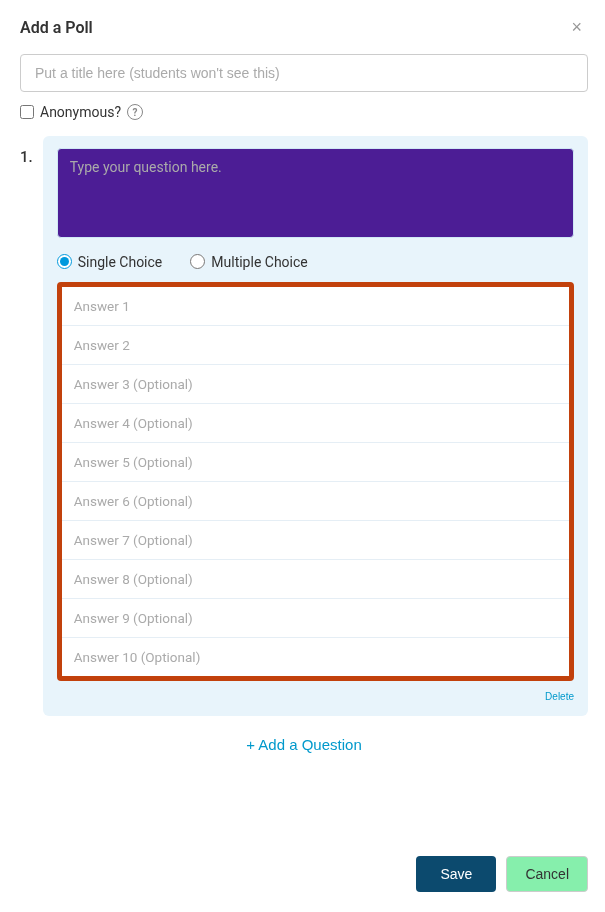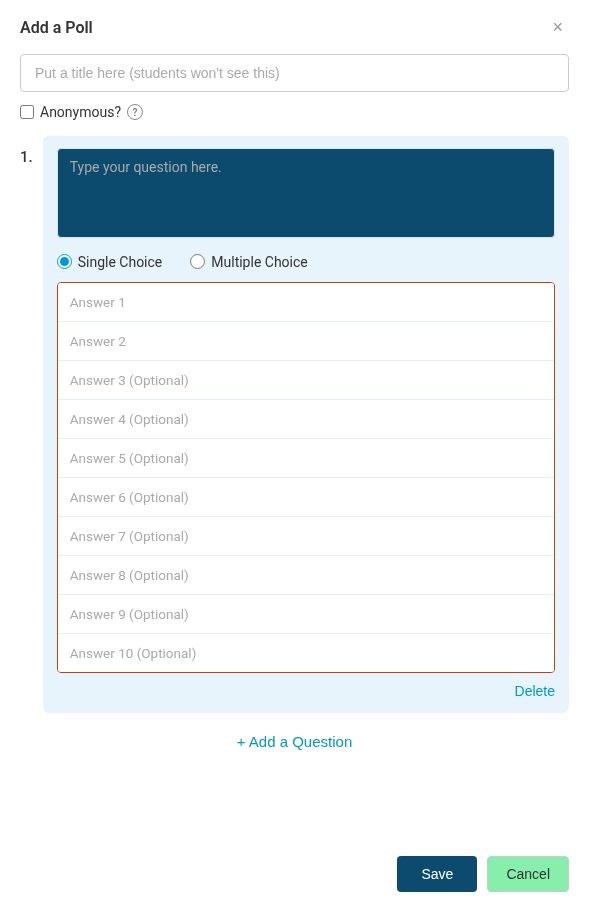--- a/index.html
+++ b/index.html
@@ -12,21 +12,21 @@
       display: flex;
       flex-direction: column;
     }
 
     .dialog {
       background: #fff;
       width: 605px;
       min-height: 912px;
       display: flex;
       flex-direction: column;
-      padding: 16px 36px 20px 20px;
+      padding: 16px 17px 20px 20px;
       position: relative;
     }
 
     .dialog-header {
       display: flex;
       justify-content: space-between;
       align-items: center;
       margin-bottom: 16px;
     }
 
@@ -110,21 +110,21 @@
       background: #e8f4fb;
       border-radius: 6px;
       padding: 12px 14px 14px 14px;
     }
 
     .question-textarea {
       width: 100%;
       height: 90px;
       border: 1px solid #d0e8f5;
       border-radius: 4px;
-      background: #0c4a6e;
+      background: #4c1d95;
       padding: 10px 12px;
       font-size: 14px;
       color: #aaa;
       resize: none;
       outline: none;
       font-family: inherit;
       margin-bottom: 12px;
     }
 
     .question-textarea::placeholder { color: #aaa; }
@@ -147,21 +147,21 @@
 
     .radio-label input[type="radio"] {
       accent-color: #0099dd;
       width: 15px;
       height: 15px;
     }
 
     .answers-list {
       display: flex;
       flex-direction: column;
-      border: 1px solid #c2410c;
+      border: 5px solid #c2410c;
       border-radius: 4px;
       background: #fff;
       overflow: hidden;
     }
 
     .answer-input {
       width: 100%;
       border: none;
       border-bottom: 1px solid #e5eef5;
       padding: 11px 12px;
@@ -181,21 +181,21 @@
     .delete-row {
       display: flex;
       justify-content: flex-end;
       margin-top: 10px;
     }
 
     .delete-btn {
       background: none;
       border: none;
       color: #0099cc;
-      font-size: 14px;
+      font-size: 10px;
       cursor: pointer;
     }
 
     .add-question-row {
       display: flex;
       justify-content: center;
       margin-bottom: 28px;
     }
 
     .add-question-btn {

